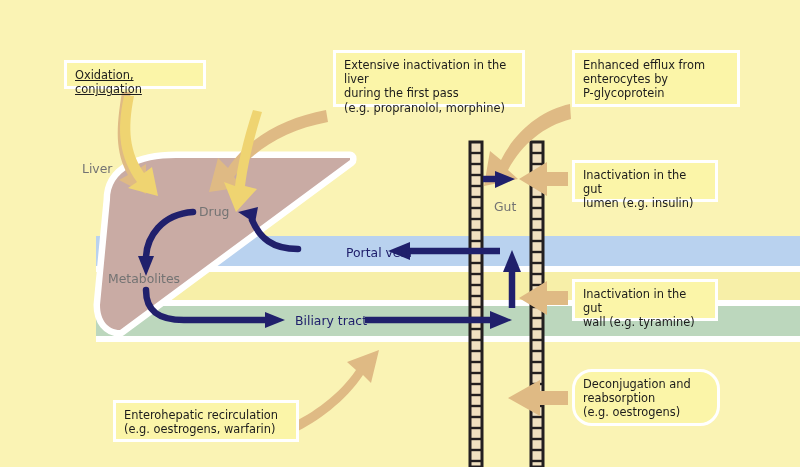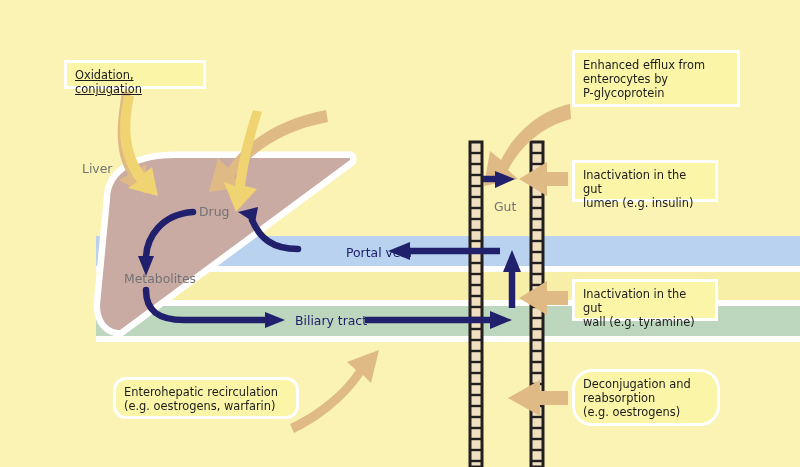--- a/index.html
+++ b/index.html
@@ -250,43 +250,46 @@
       <path d="M 512 250 L 503 272 L 521 272 Z" stroke="none"></path>
 
       <line x1="483" y1="179" x2="500" y2="179" stroke-width="6.5"></line>
       <path d="M 515 179 L 495 171 L 495 188 Z" stroke="none"></path>
     </g>
   </svg>
 
 
   <div class="callout" style="left:64px;top:60px;width:142px;height:29px;text-decoration:underline;">Oxidation, conjugation</div>
 
+  <div class="callout" style="left:333px;top:50px;width:192px;height:57px;">Extensive inactivation in the liver
+during the first pass
+(e.g. propranolol, morphine)</div>
 
   <div class="callout" style="left:572px;top:50px;width:168px;height:57px;">Enhanced efflux from
 enterocytes by
 P-glycoprotein</div>
 
   <div class="callout" style="left:572px;top:160px;width:146px;height:42px;">Inactivation in the gut
 lumen (e.g. insulin)</div>
 
   <div class="callout" style="left:572px;top:279px;width:146px;height:42px;">Inactivation in the gut
 wall (e.g. tyramine)</div>
 
   <div class="callout" style="left:572px;top:369px;width:148px;height:57px;border-radius:20px;">Deconjugation and
 reabsorption
 (e.g. oestrogens)</div>
 
-  <div class="callout" style="left:113px;top:377px;width:186px;height:42px;border-radius:13px;">Enterohepatic recirculation
+  <div class="callout" style="left:113px;top:400px;width:186px;height:42px;">Enterohepatic recirculation
 (e.g. oestrogens, warfarin)</div>
 
   <div class="plain-label" style="left:82px;top:161px;">Liver</div>
 
   <div class="plain-label" style="left:494px;top:199px;">Gut</div>
 
   <div class="plain-label" style="left:199px;top:204px;">Drug</div>
 
-  <div class="plain-label" style="left:124px;top:271px;">Metabolites</div>
+  <div class="plain-label" style="left:108px;top:271px;">Metabolites</div>
 
   <div class="navy-label" style="left:346px;top:245px;">Portal vein</div>
 
   <div class="navy-label" style="left:295px;top:313px;">Biliary tract</div>
 
 </div>
 
 </body></html>

